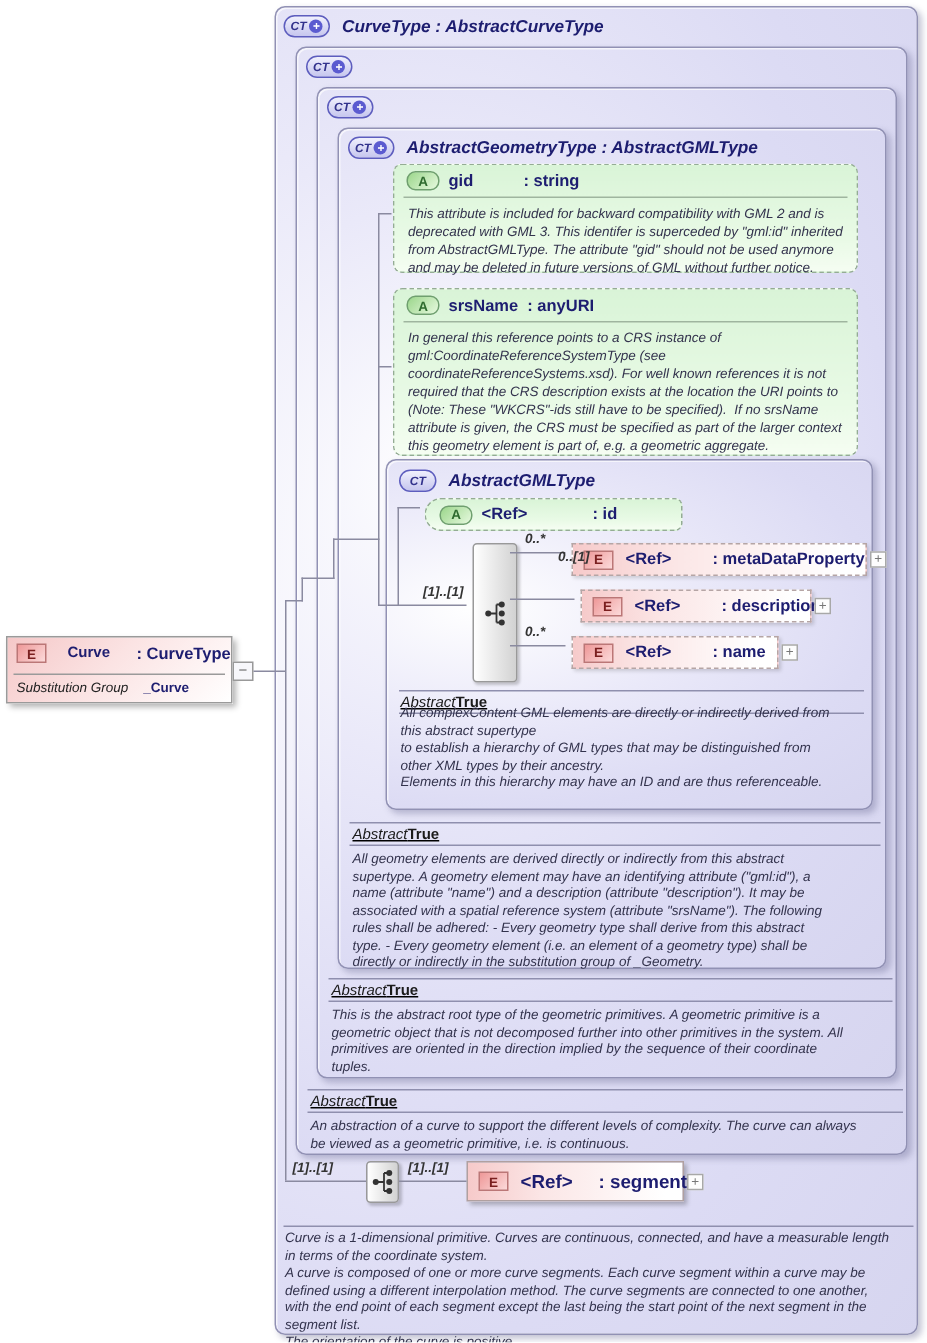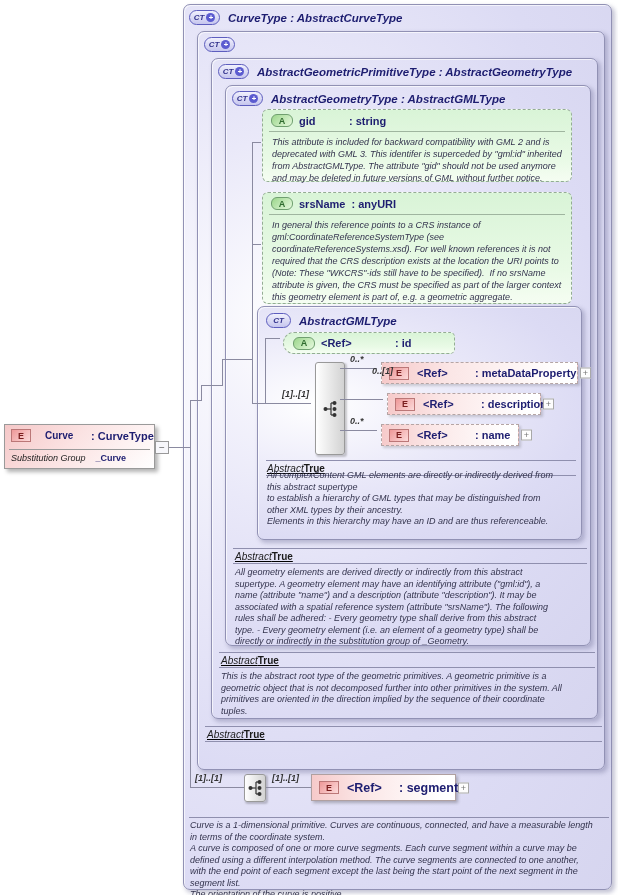--- a/index.html
+++ b/index.html
@@ -119,21 +119,20 @@
             <span class="ct-plus">+</span>
           </span>
       </div>
 
       <div class="tbox" style="left:13px;top:26px;width:387px;height:661px;">
         <div class="tbox-hdr" style="left:6px;top:5px;">
           <span class="ct-icon">
               <span class="ct-txt">CT</span>
               <span class="ct-plus">+</span>
             </span>
-          <span class="tbox-title">AbstractGeometricPrimitiveType : AbstractGeometryType</span>
         </div>
 
         <div class="tbox" style="left:13px;top:26px;width:366px;height:561px;">
           <div class="tbox-hdr" style="left:6px;top:5px;">
             <span class="ct-icon">
                 <span class="ct-txt">CT</span>
                 <span class="ct-plus">+</span>
               </span>
             <span class="tbox-title">AbstractGeometryType : AbstractGMLType</span>
           </div>
@@ -254,20 +253,22 @@
 primitives are oriented in the direction implied by the sequence of their coordinate
 tuples.</div>
       </div>
 
       <div class="abs-line" style="left:7px;top:694px;width:397px;"></div>
       <div class="abstract-row" style="left:9px;top:697px;">
         <span class="abstract-label">Abstract</span>
         <span class="abstract-value">True</span>
       </div>
       <div class="abs-line" style="left:7px;top:709px;width:397px;"></div>
+      <div class="doc" style="left:9px;top:713px;width:394px;">An abstraction of a curve to support the different levels of complexity. The curve can always
+be viewed as a geometric primitive, i.e. is continuous.</div>
     </div>
 
     <span class="card" style="left:11px;top:768px;">[1]..[1]</span>
     <div class="seq-icon" style="left:60px;top:769px;width:22px;height:28px;">
       <svg width="16" height="20" viewBox="0 0 16 20">
         <line x1="3.5" y1="10" x2="9" y2="10" stroke="#333" stroke-width="1.2"></line>
         <line x1="9" y1="4" x2="9" y2="16" stroke="#333" stroke-width="1.2"></line>
         <line x1="9" y1="4" x2="12" y2="4" stroke="#333" stroke-width="1.2"></line>
         <line x1="9" y1="16" x2="12" y2="16" stroke="#333" stroke-width="1.2"></line>
         <circle cx="3.5" cy="10" r="2" fill="#333"></circle>

